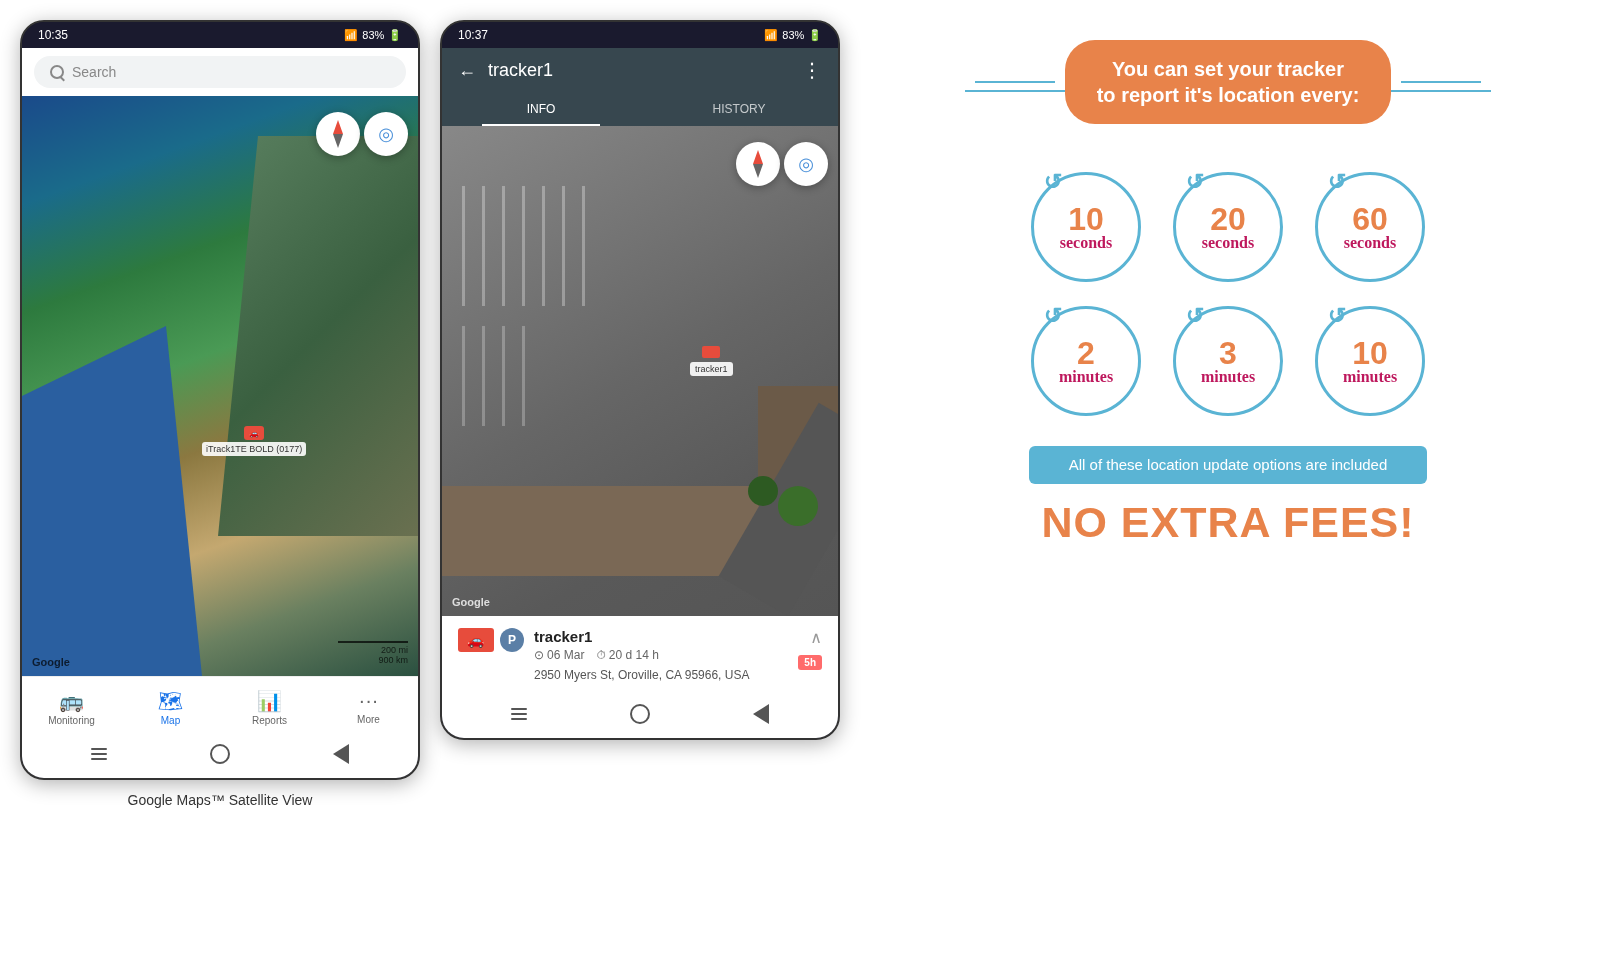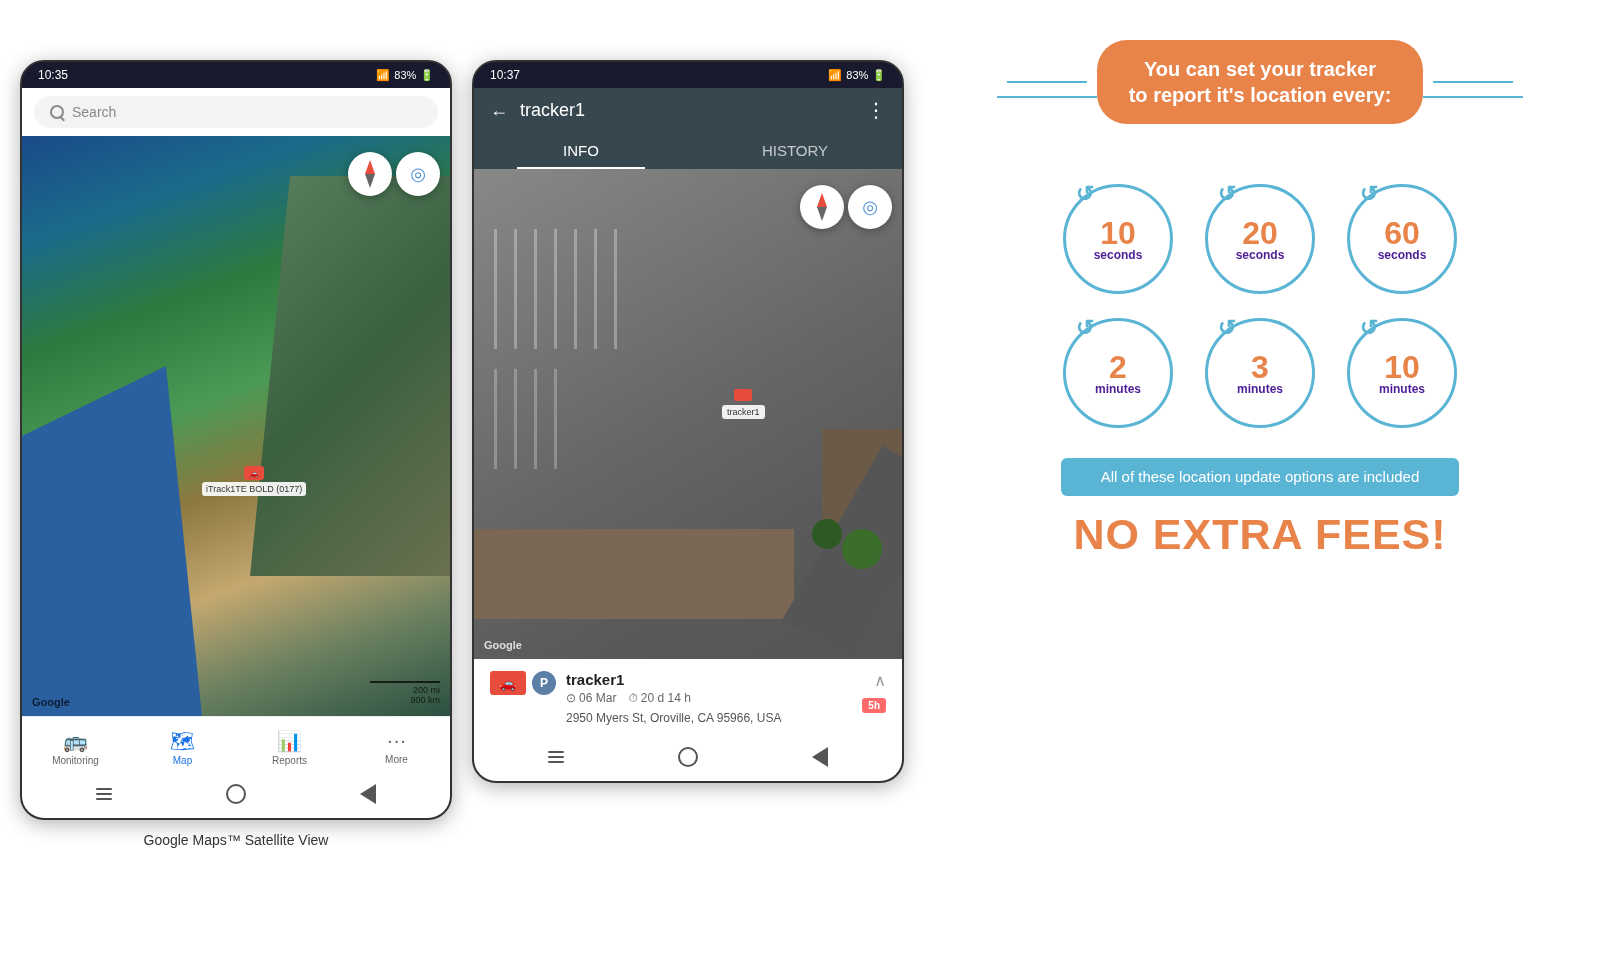--- a/index.html
+++ b/index.html
@@ -9,28 +9,27 @@
       width: 1616px;
       min-height: 970px;
       display: flex;
       align-items: flex-start;
       padding: 20px;
       gap: 20px;
     }
 
     
     .phone-frame {
-      width: 432px;
+      width: 400px;
       border-radius: 24px;
       overflow: hidden;
       background: #1a1a2e;
       border: 2px solid #333;
       flex-shrink: 0;
       box-shadow: 0 4px 20px rgba(0,0,0,0.3);
-      margin-top: 40px;
     }
 
     .phone-status-bar {
       background: #1a1a2e;
       color: white;
       font-size: 12px;
       padding: 6px 16px;
       display: flex;
       justify-content: space-between;
       align-items: center;
@@ -293,21 +292,21 @@
 
     .phone2-tabs {
       background: #37474f;
       display: flex;
       border-bottom: none;
     }
     .tab-item {
       flex: 1;
       text-align: center;
       padding: 10px;
-      font-size: 15px;
+      font-size: 12px;
       color: rgba(255,255,255,0.7);
       position: relative;
     }
     .tab-item.active {
       color: white;
     }
     .tab-item.active::after {
       content: '';
       position: absolute;
       bottom: 0;
@@ -481,21 +480,21 @@
       align-items: center;
       min-height: 600px;
     }
 
     .promo-title-box {
       background: #e8834a;
       border-radius: 30px;
       padding: 16px 32px;
       text-align: center;
       max-width: 420px;
-      margin-bottom: 30px;
+      margin-bottom: 18px;
       position: relative;
     }
     .promo-title-box::before, .promo-title-box::after {
       content: '';
       position: absolute;
       top: 50%;
       transform: translateY(-50%);
       height: 2px;
       background: #5ab4d4;
       width: 80px;
@@ -547,24 +546,25 @@
     }
 
     .interval-number {
       font-size: 32px;
       font-weight: 800;
       color: #e8834a;
       line-height: 1;
     }
 
     .interval-unit {
-      font-size: 12px;
+      font-size: 16px;
       font-weight: 600;
-      color: #4c1d95;
+      color: #be185d;
       line-height: 1;
+      font-family: Liberation Serif, serif;
     }
 
     .no-extra-fees-box {
       background: #5ab4d4;
       border-radius: 6px;
       padding: 10px 40px;
       margin-bottom: 14px;
       text-align: center;
     }
     .no-extra-fees-text {

